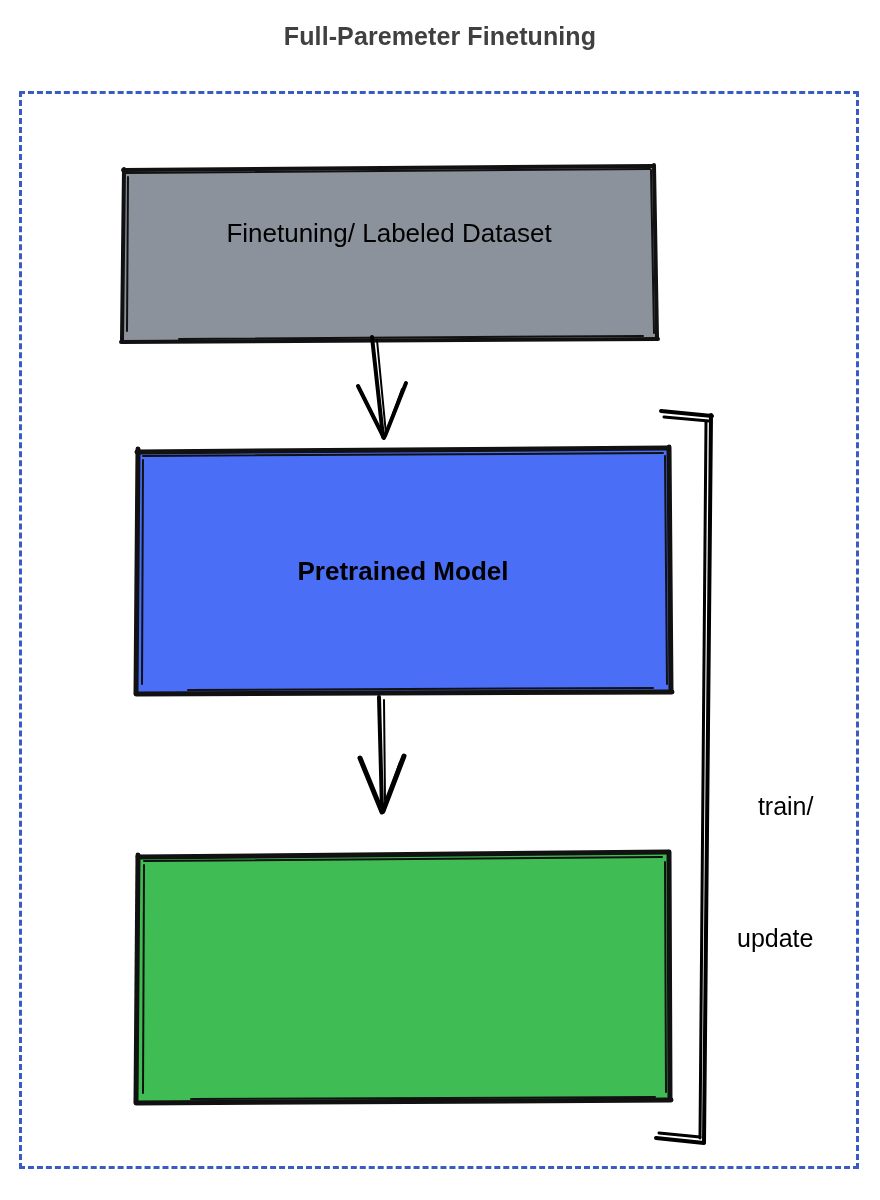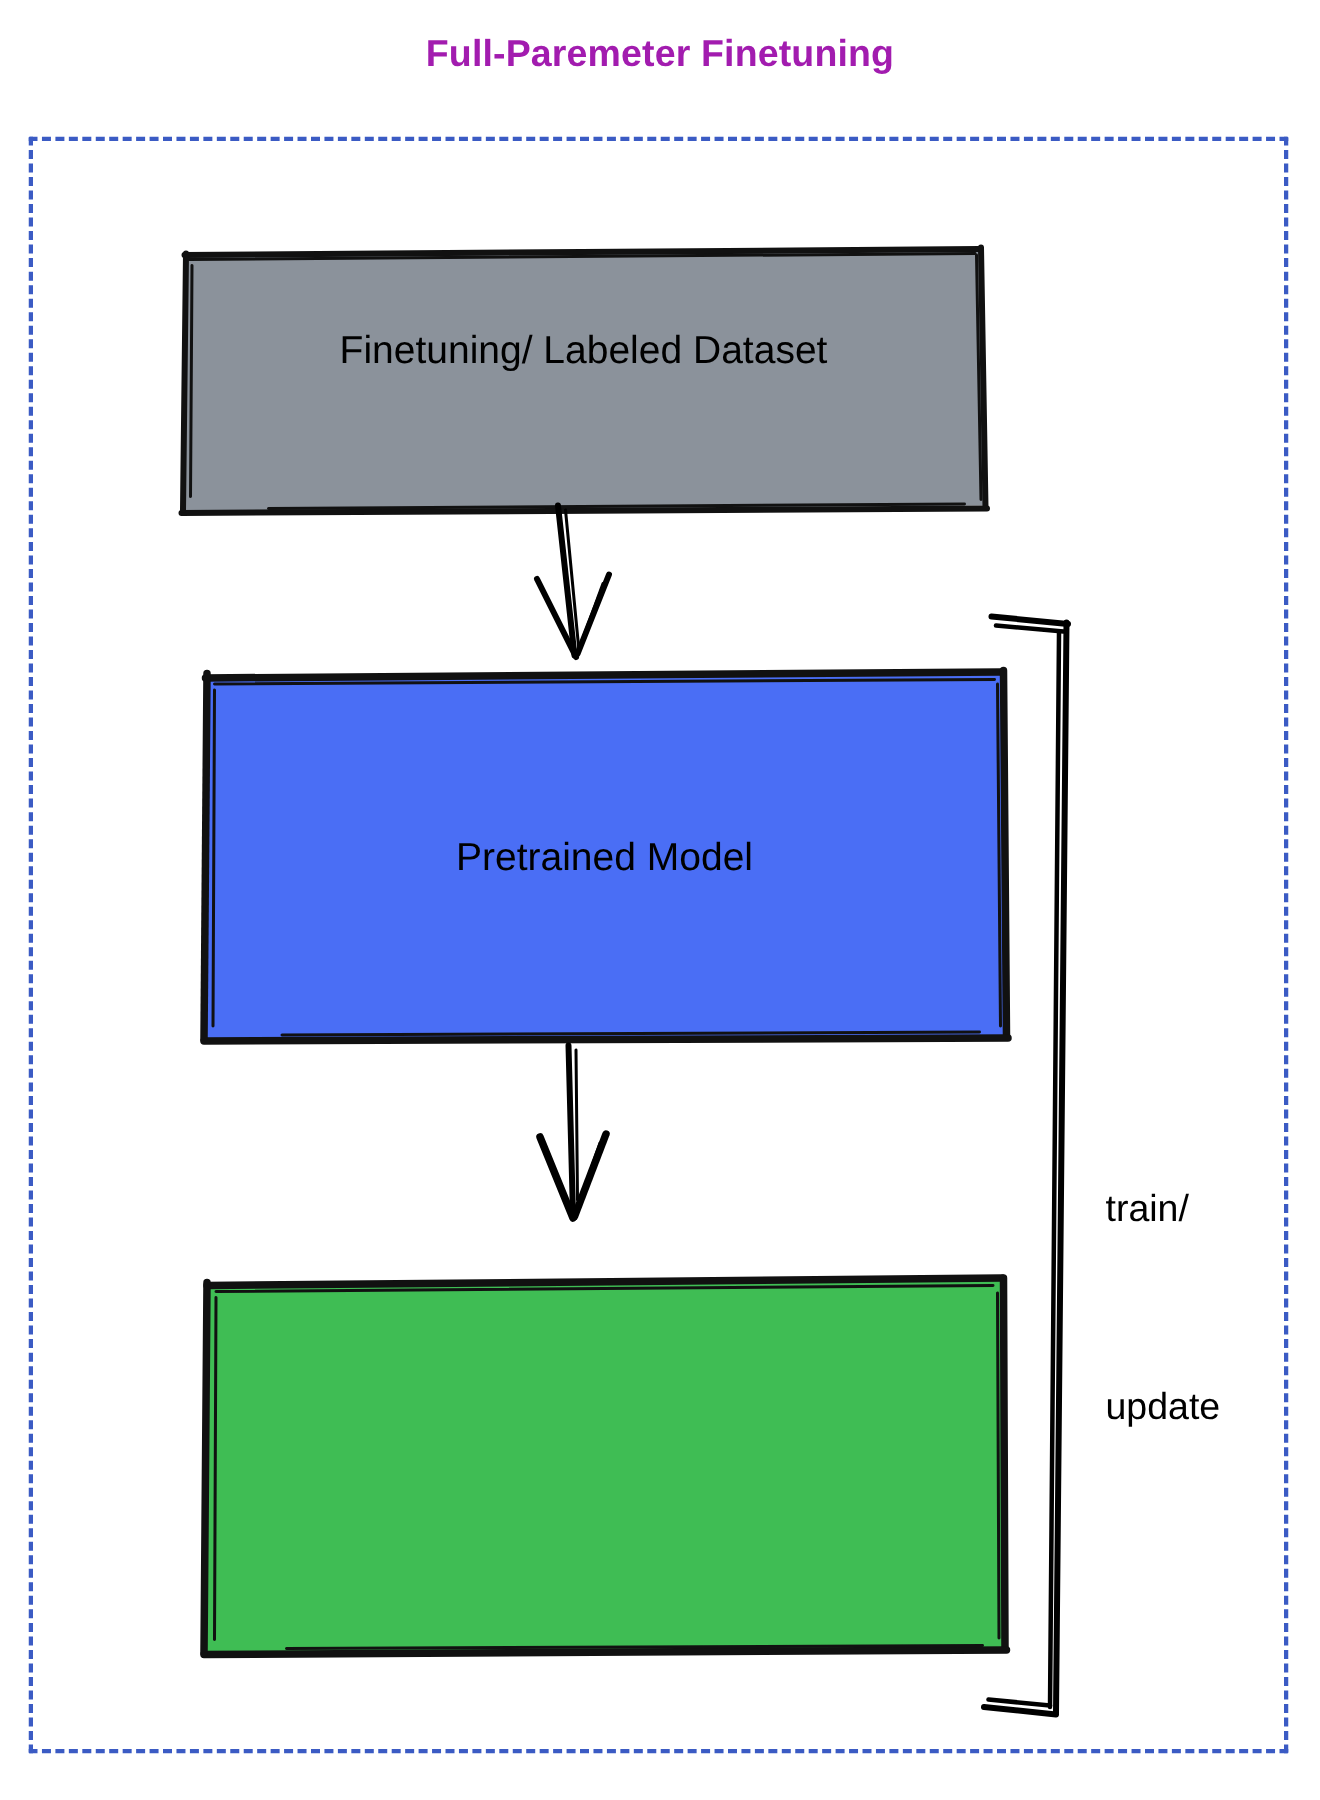--- a/index.html
+++ b/index.html
@@ -20,21 +20,21 @@
   
   #diagram-title {
     position: absolute;
     left: 0;
     top: 22px;
     width: 880px;
     text-align: center;
     font-size: 25px;
     font-weight: 700;
     letter-spacing: 0.1px;
-    color: #a21caf;
+    color: #404040;
     font-family: "Liberation Sans", sans-serif;
   }
   
   #outer-frame {
     position: absolute;
     left: 19px;
     top: 91px;
     width: 840px;
     height: 1078px;
     border: 3px dashed #3b5bc4;
@@ -58,21 +58,21 @@
     color: #000000;
     font-size: 26px;
     font-family: "Liberation Sans", sans-serif;
     white-space: nowrap;
     pointer-events: none;
   }
   
   #node-dataset  { left: 119px; top: 163px; width: 540px; height: 180px; }
   #node-dataset .node-label { top: 55px; }
   #node-pretrained { left: 133px; top: 444px; width: 540px; height: 252px; }
-  #node-pretrained .node-label { top: 112px; }
+  #node-pretrained .node-label { top: 112px; font-weight: bold; }
   #node-classifier { left: 133px; top: 848px; width: 540px; height: 258px; }
   #node-classifier .node-label { top: 112px; }
 
   
   #connectors {
     position: absolute;
     left: 0;
     top: 0;
     width: 880px;
     height: 1200px;
@@ -80,21 +80,21 @@
   }
   
   #feedback-label {
     position: absolute;
     left: 737px;
     top: 696px;
     font-size: 25px;
     line-height: 44px;
     color: #000000;
     font-family: "Liberation Sans", sans-serif;
-    text-align: left;
+    text-align: right;
     white-space: pre;
   }
   #feedback-label span { display: block; }
 </style>
 </head>
 <body>
 
 <div id="canvas">
 
   <div id="diagram-title">Full-Paremeter Finetuning</div>

